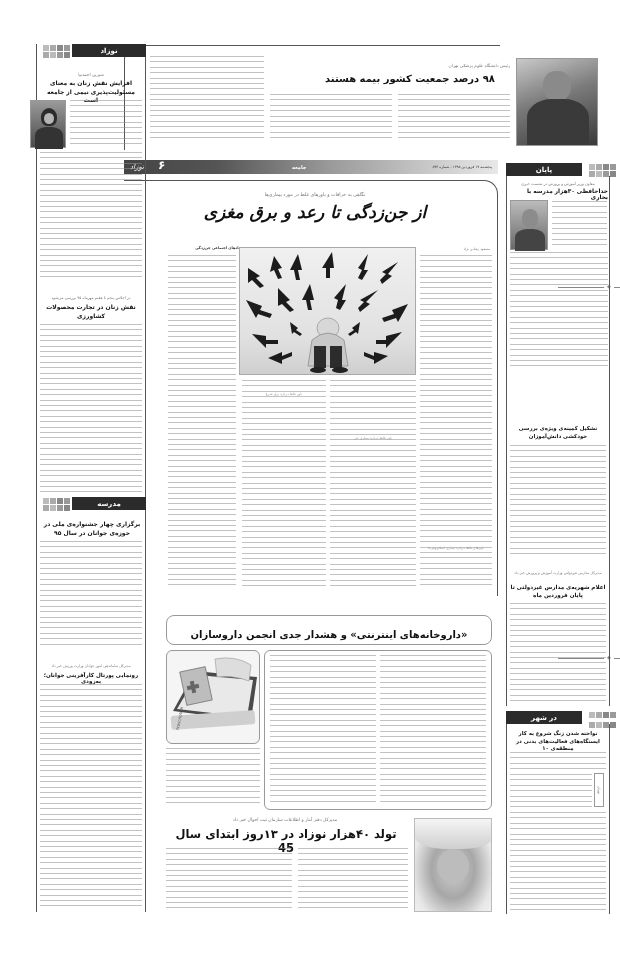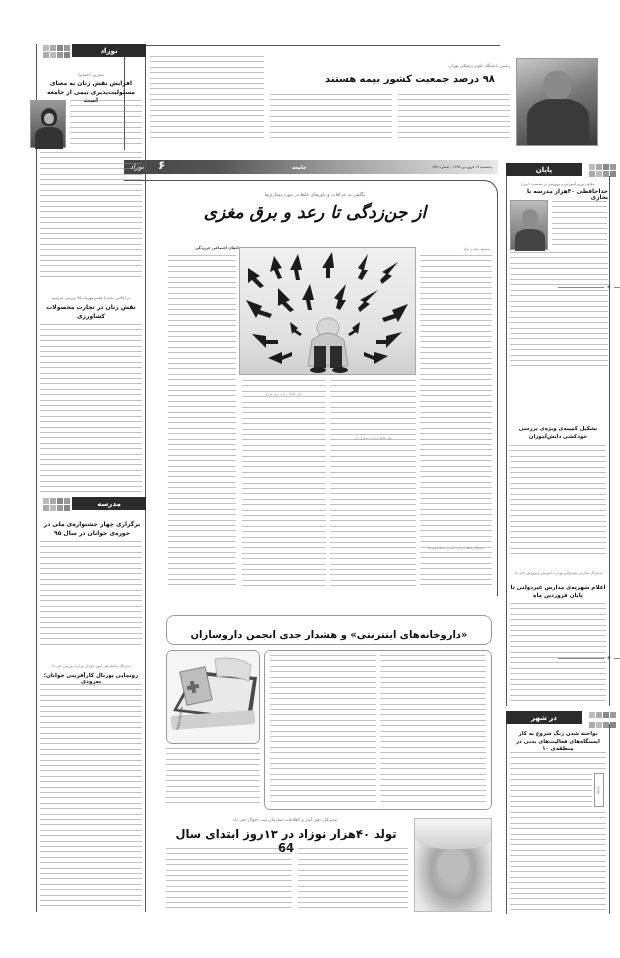--- a/index.html
+++ b/index.html
@@ -108,21 +108,21 @@
     <rect x="6" y="62" width="84" height="14" rx="3" fill="#cfcfcf" transform="rotate(-4 48 69)"></rect>
     <rect x="18" y="18" width="26" height="34" fill="#bdbdbd" stroke="#777" stroke-width="0.8" transform="rotate(-12 31 35)"></rect>
     <rect x="26" y="30" width="4" height="12" fill="#666" transform="rotate(-12 28 36)"></rect>
     <rect x="22" y="34" width="12" height="4" fill="#666" transform="rotate(-12 28 36)"></rect>
     <text x="18" y="56" font-size="4" fill="#555" transform="rotate(-80 18 56)" font-family="DejaVu Sans, sans-serif">Prescription</text>
     <path d="M50 8 Q70 4 86 14 L84 30 Q68 24 52 26 Z" fill="#ddd" stroke="#999" stroke-width="0.6"></path>
   </svg>
 </div>
 
 <div class="abs kicker" style="left:170px; top:817px; width:230px; font-size:4.5px;">مدیرکل دفتر آمار و اطلاعات سازمان ثبت احوال خبر داد</div>
-<div class="abs title" style="left:166px; top:827px; width:240px; font-size:11.5px;">تولد ۴۰هزار نوزاد در ۱۳روز ابتدای سال 64</div>
+<div class="abs title" style="left:166px; top:827px; width:240px; font-size:11.5px;">تولد ۴۰هزار نوزاد در ۱۳روز ابتدای سال 45</div>
 <div class="abs txt lines" style="left:298px; top:848px; width:110px; height:62px;"></div>
 <div class="abs txt lines" style="left:166px; top:848px; width:126px; height:62px;"></div>
 
 <div class="abs" style="left:414px; top:818px; width:78px; height:94px; background:radial-gradient(ellipse at 50% 55%,#cfcfcf 0%,#a7a7a7 40%,#e7e7e7 75%,#f4f4f4 100%); border:1px solid #bbb; overflow:hidden;">
   <div class="abs" style="left:0; top:0; width:78px; height:30px; background:linear-gradient(180deg,#f5f5f5,#cfcfcf); border-radius:0 0 40% 40%;"></div>
   <div class="abs" style="left:22px; top:30px; width:32px; height:34px; border-radius:50%; background:#bcbcbc;"></div>
 </div>
 
 <div class="abs" style="left:36px; top:44px; width:110px; height:500px; border-left:1px solid #555; border-right:1px solid #555;"></div>
 <div class="abs" style="left:36px; top:44px; width:110px; height:13px; display:flex; flex-direction:row-reverse;">

